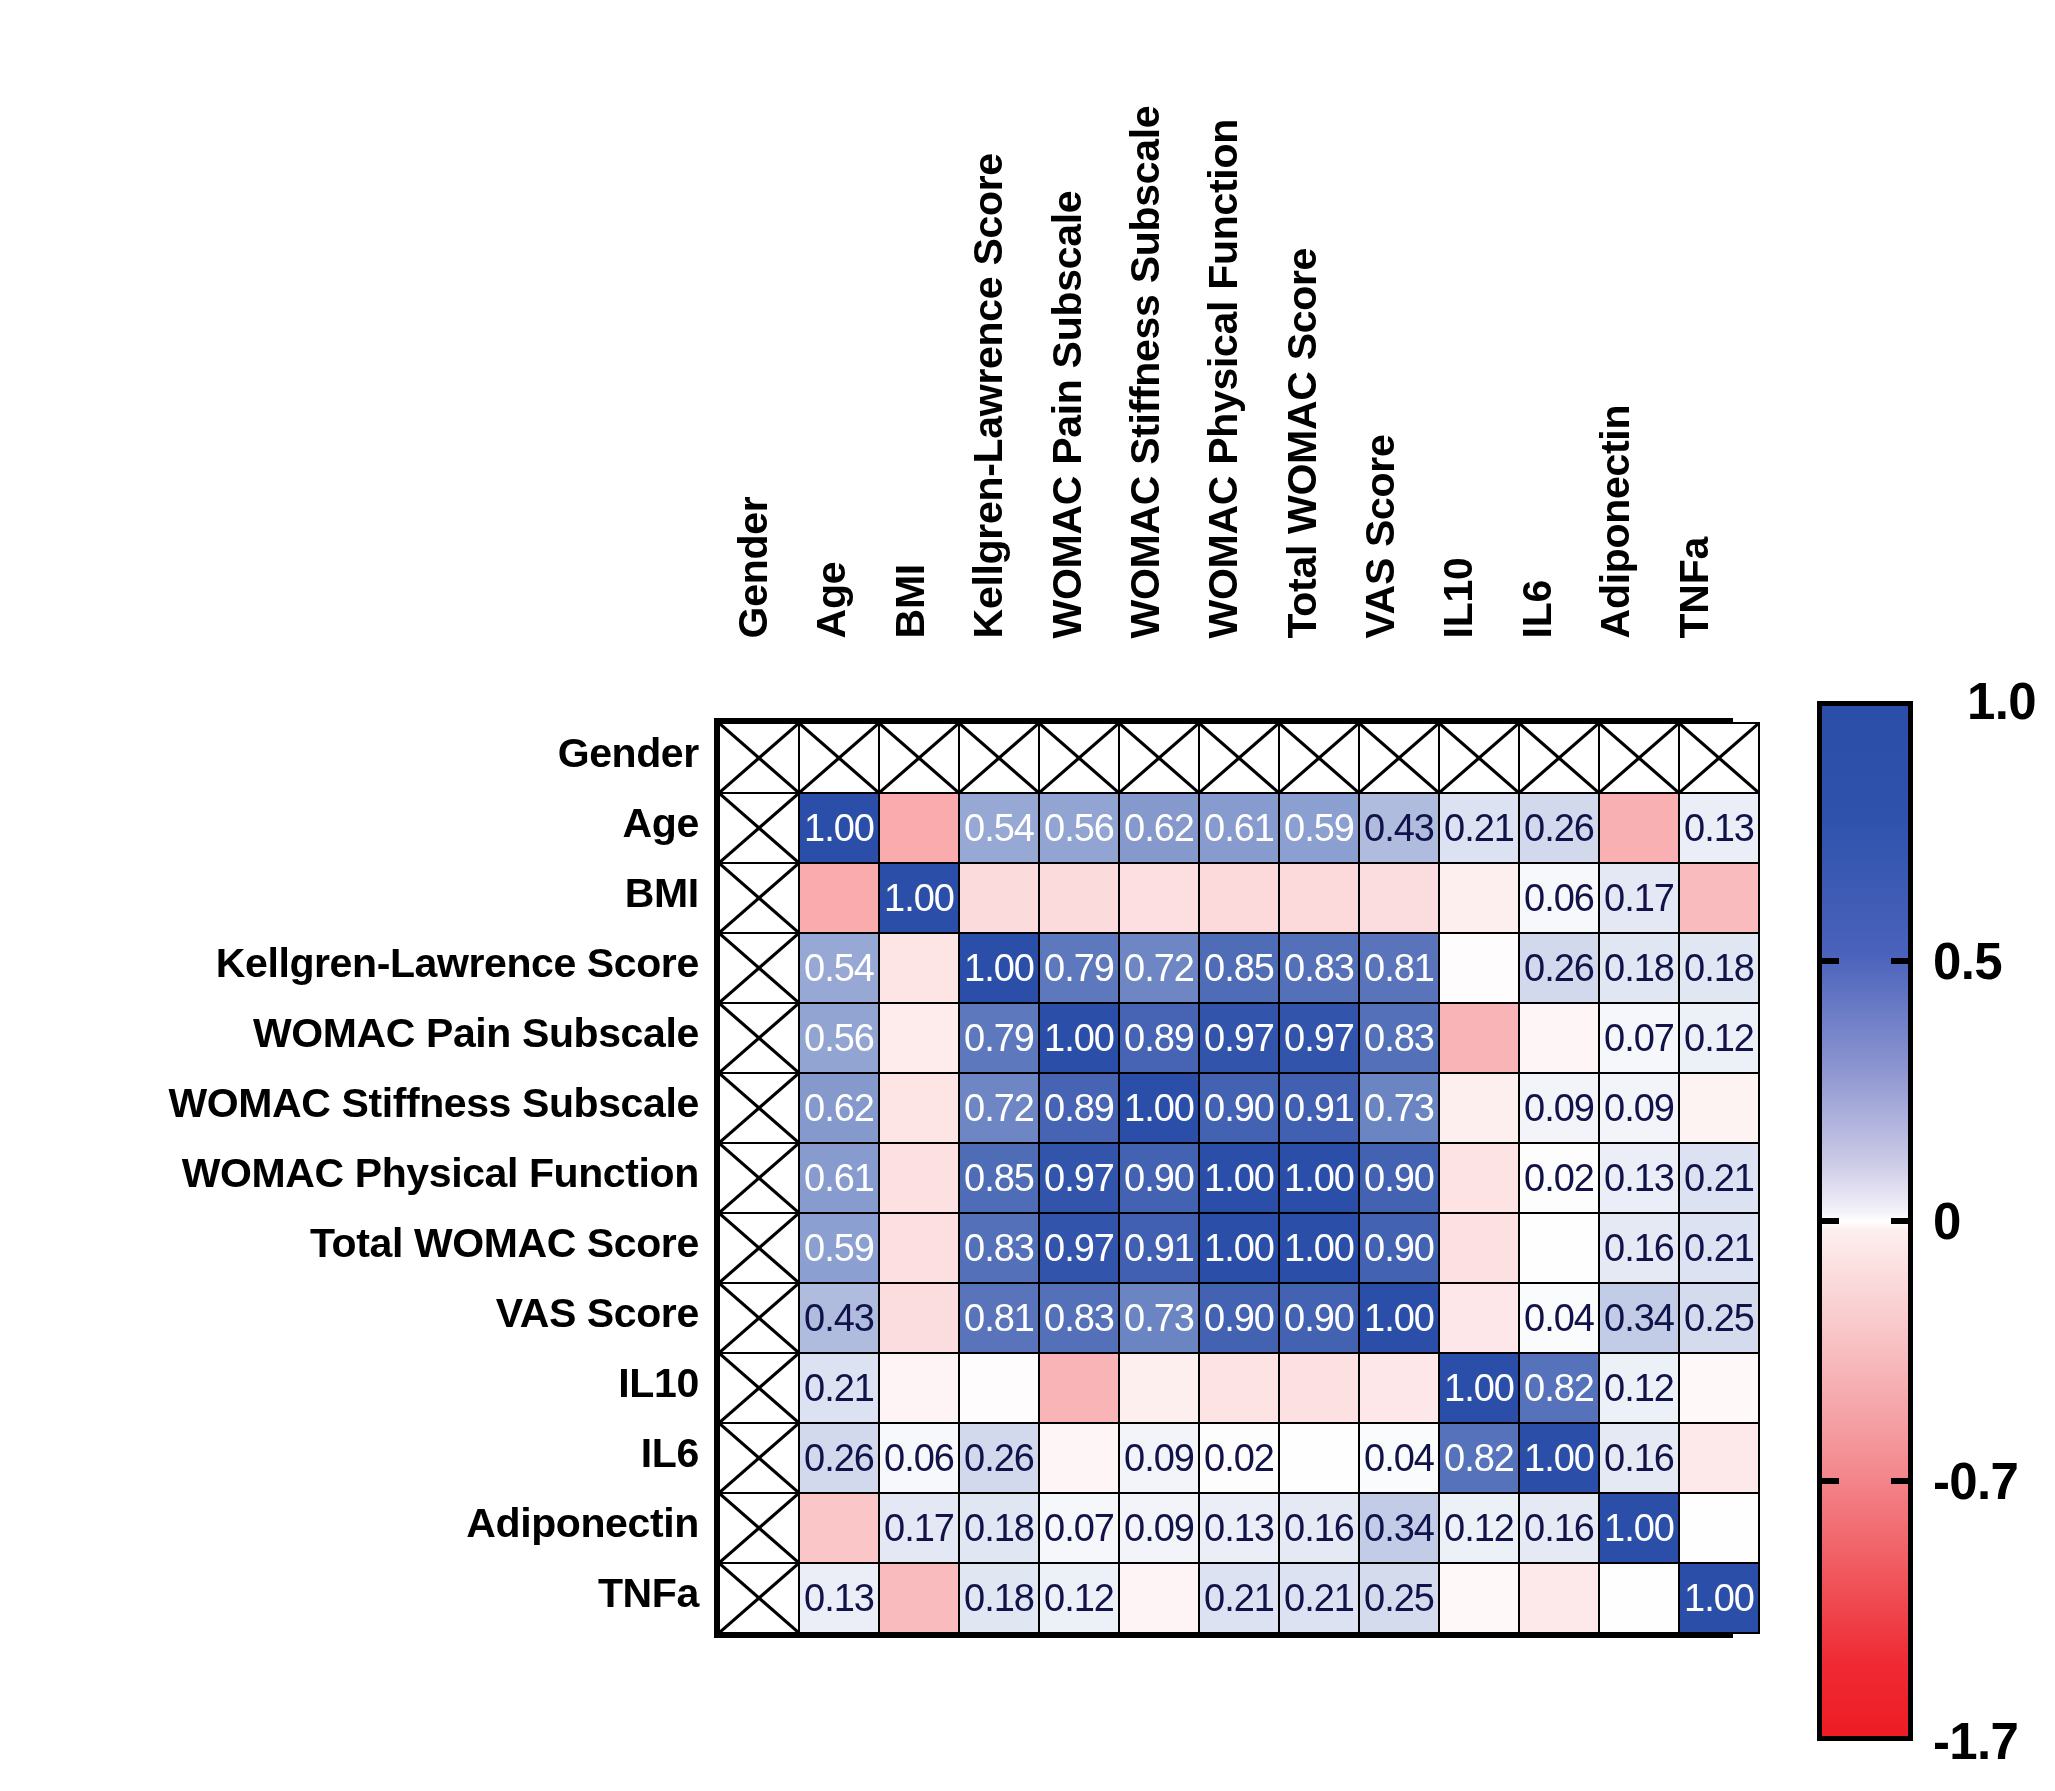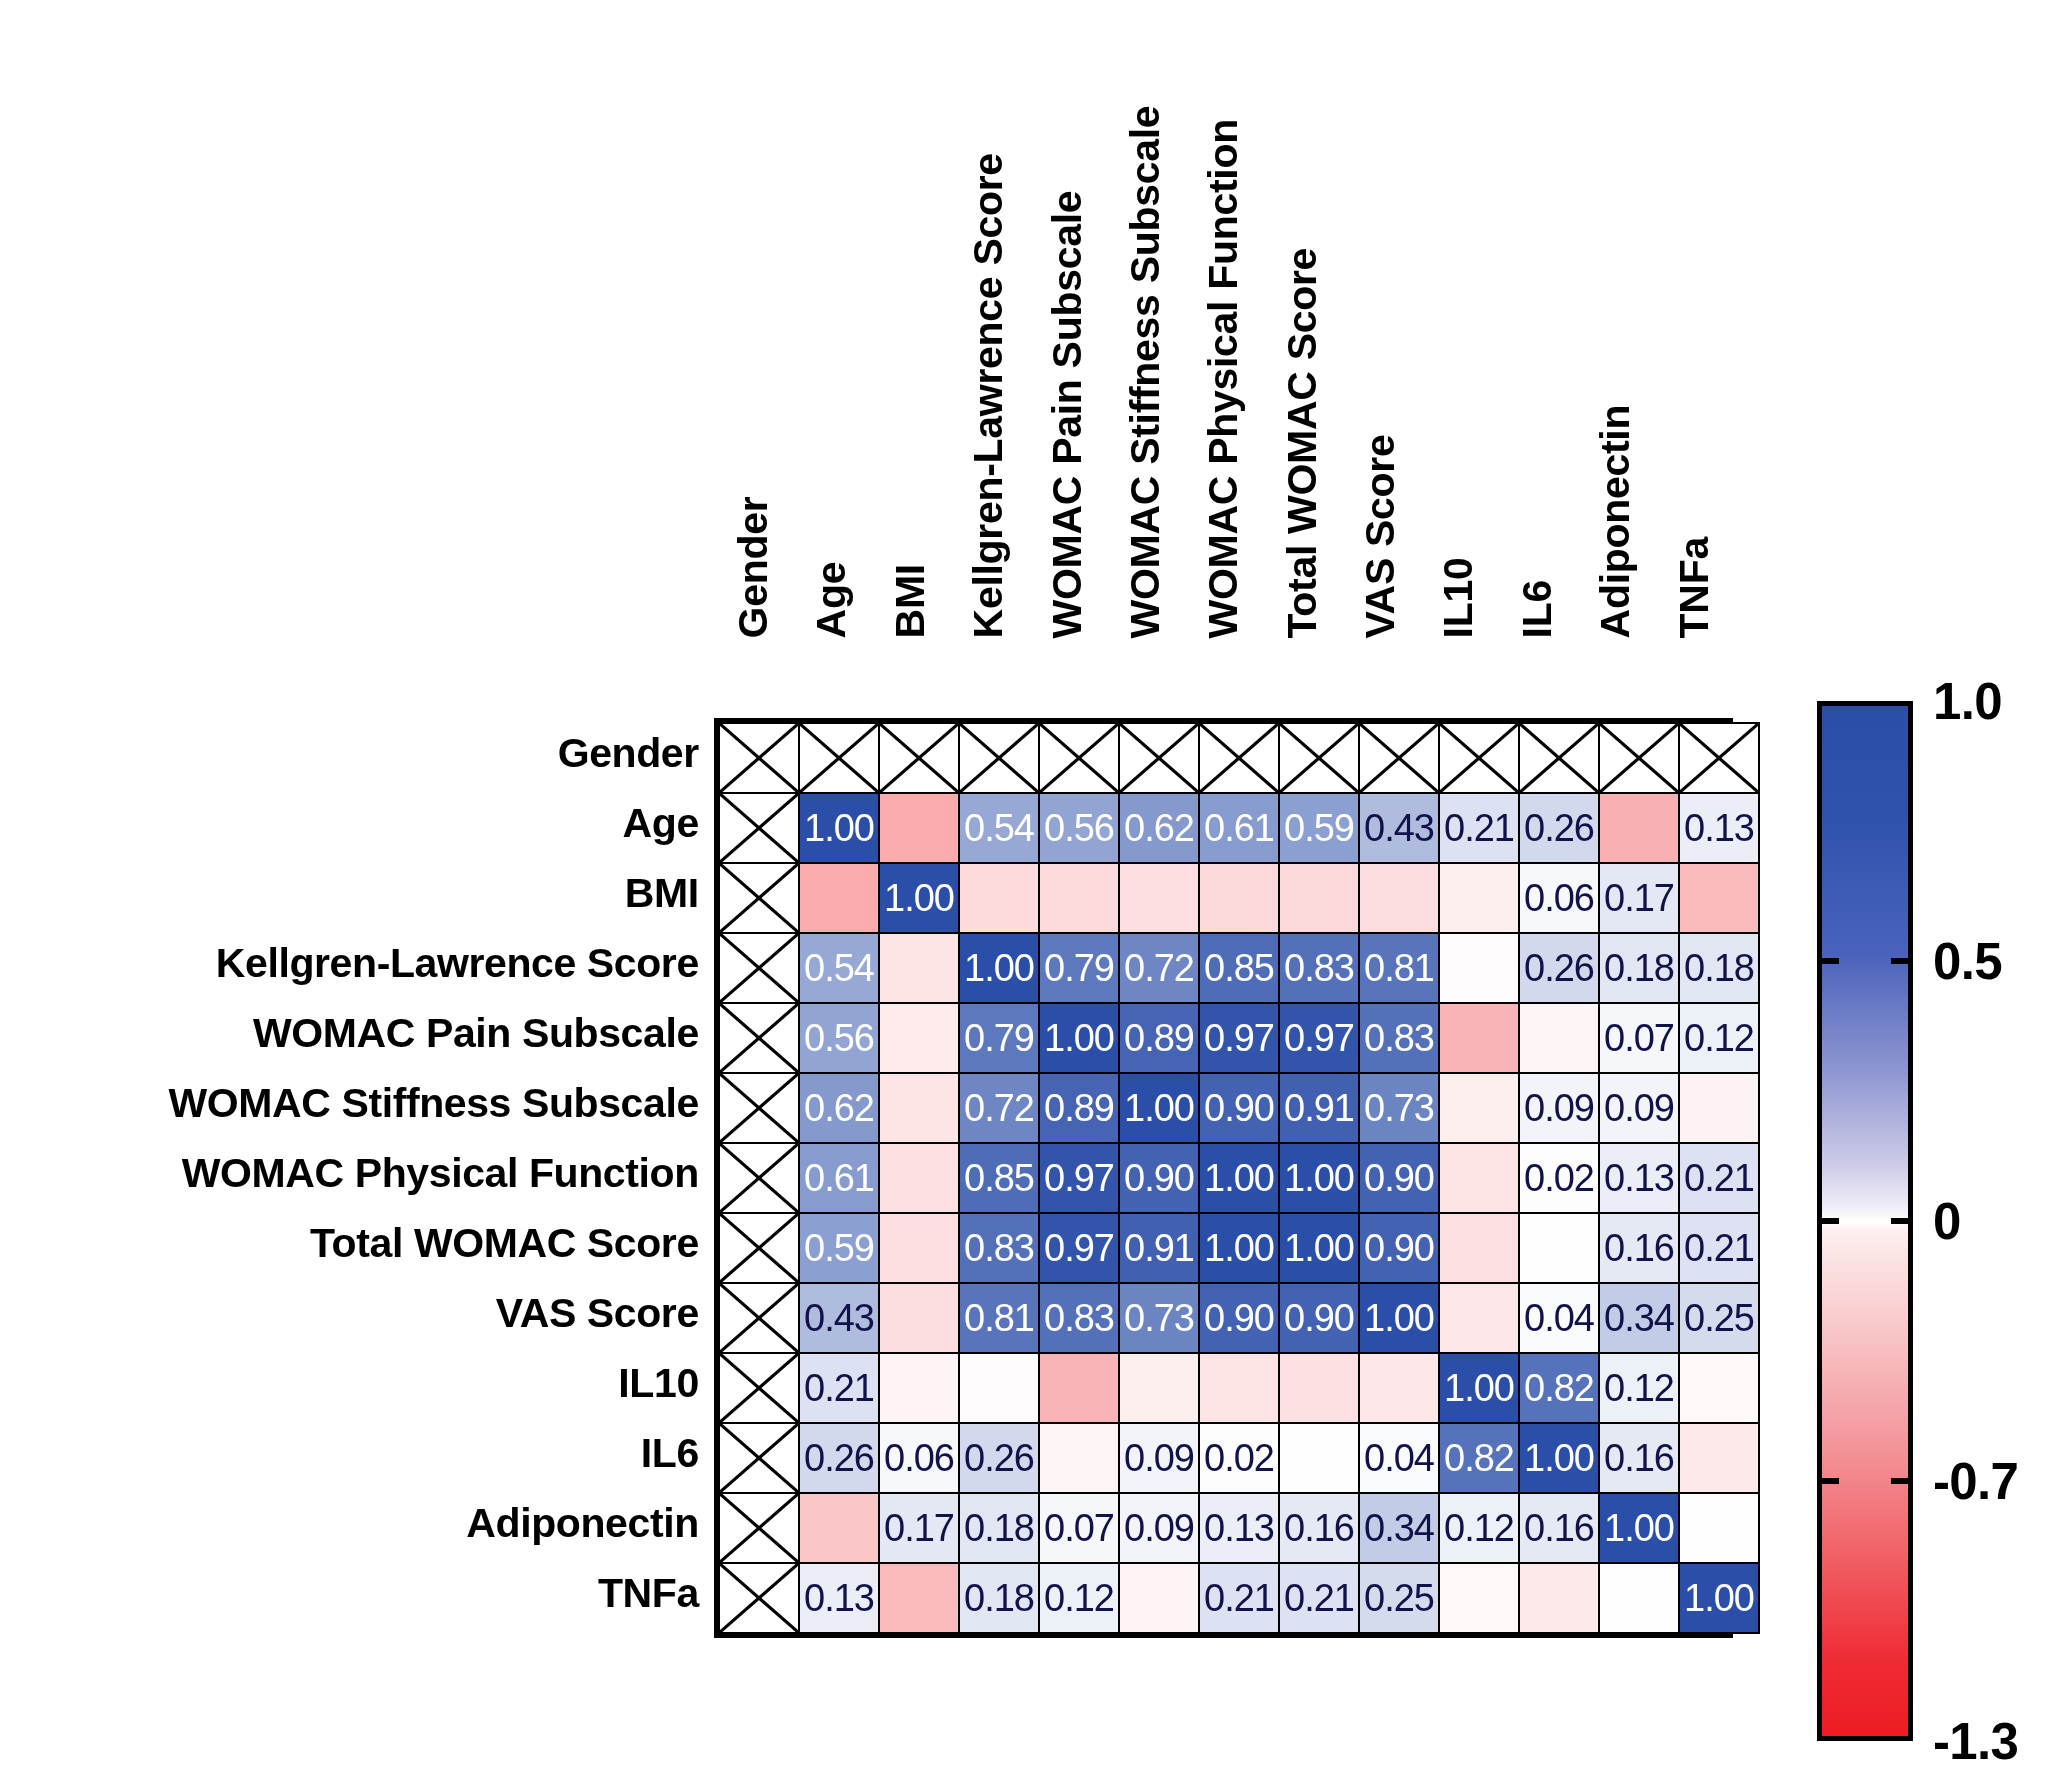--- a/index.html
+++ b/index.html
@@ -590,27 +590,27 @@
             <td style="background: rgb(253, 233, 234); color: rgb(18, 18, 74);"><span class="cellval"></span></td>
             <td style="background: rgb(254, 254, 255); color: rgb(18, 18, 74);"><span class="cellval"></span></td>
             <td style="background: rgb(43, 78, 168); color: rgb(255, 255, 255);"><span class="cellval">1.00</span></td>
           </tr>
         </tbody>
     </table>
   </div>
 
   <div id="colorbar-wrap">
     <div id="colorbar"></div>
-  <div class="cb-label" style="top: 0px;">1.0</div>
+  <div class="cb-label" style="top: 0px; margin-left: 34px;">1.0</div>
       <div class="cb-tick left" style="top: 257px;"></div>
       <div class="cb-tick right" style="top: 257px;"></div>
       <div class="cb-label" style="top: 260px;">0.5</div>
       <div class="cb-tick left" style="top: 517px;"></div>
       <div class="cb-tick right" style="top: 517px;"></div>
       <div class="cb-label" style="top: 520px;">0</div>
       <div class="cb-tick left" style="top: 777px;"></div>
       <div class="cb-tick right" style="top: 777px;"></div>
       <div class="cb-label" style="top: 780px;">-0.7</div>
-      <div class="cb-label" style="top: 1040px;">-1.3</div>
+      <div class="cb-label" style="top: 1040px;">-1.7</div>
     </div>
 
 </div>
 
 
 </body></html>

